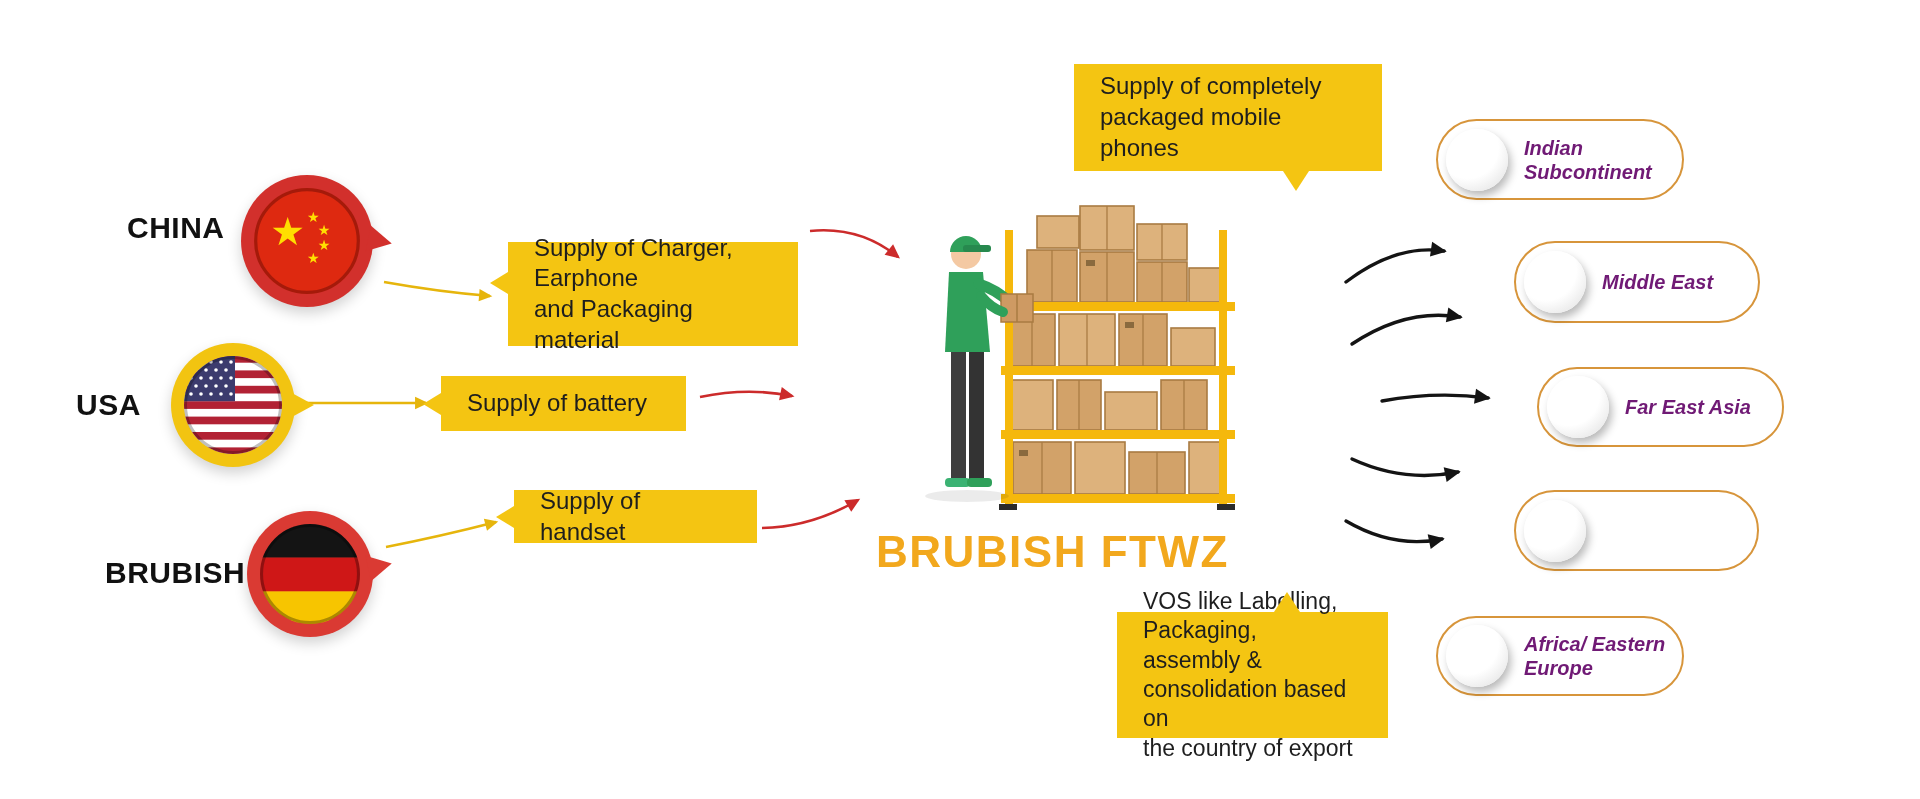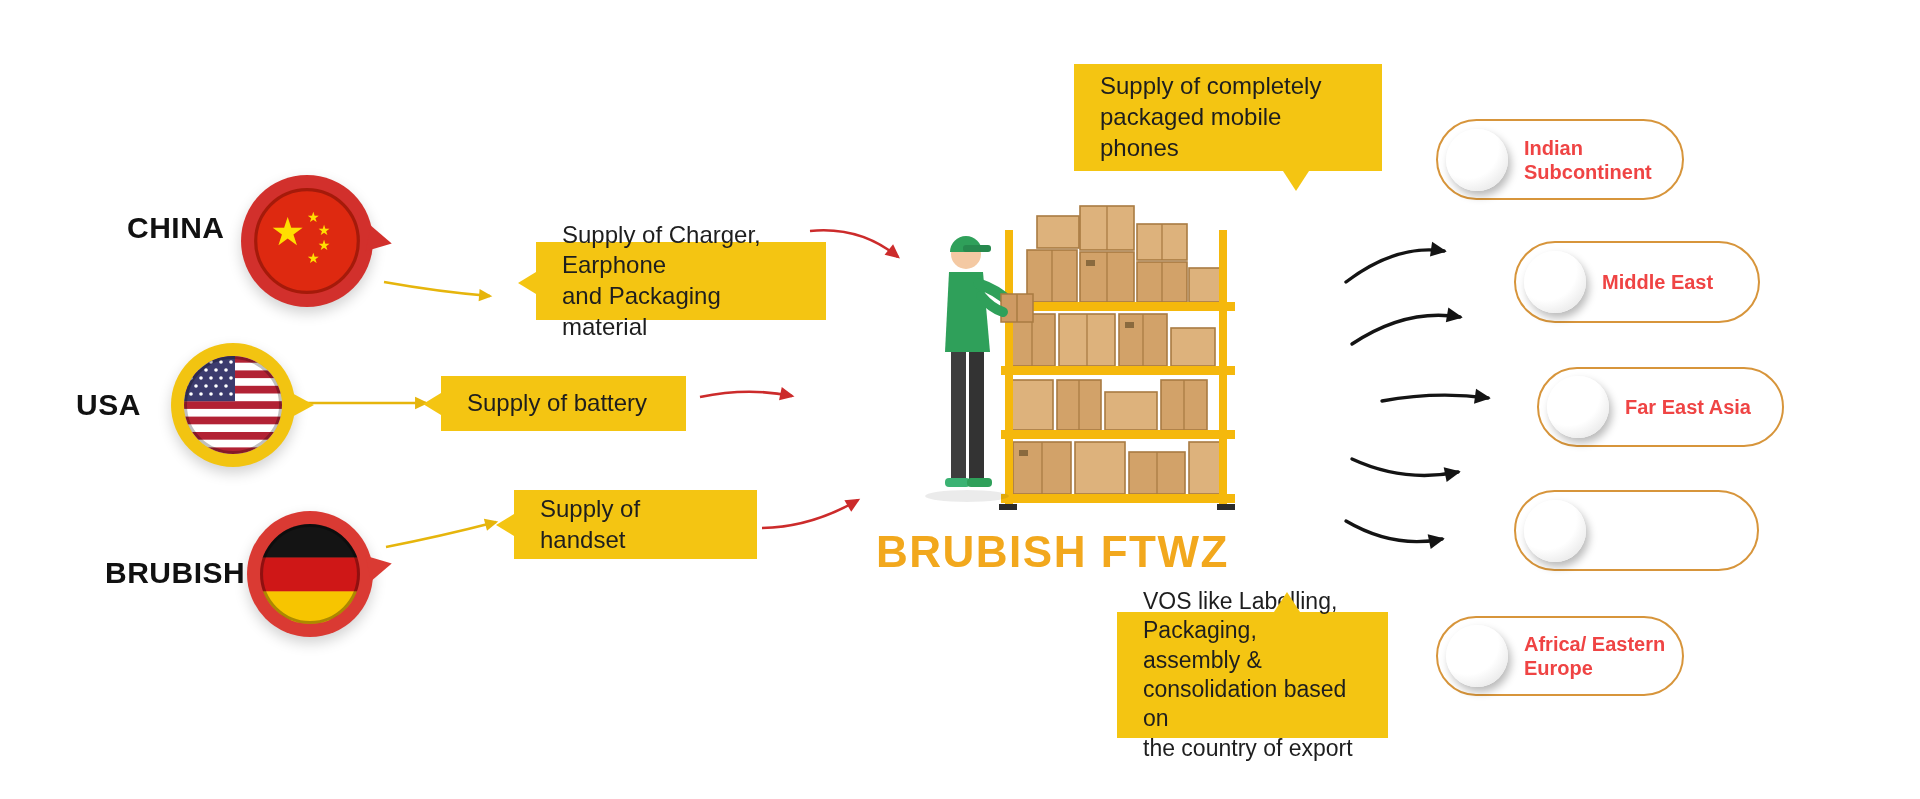--- a/index.html
+++ b/index.html
@@ -80,22 +80,22 @@
     position:absolute; background:#fff;
     border:2px solid var(--pill-border,#D7953B); border-radius:999px;
     display:flex; align-items:center; gap:16px; padding:0 14px 0 8px;
   }
   .pill-circle {
     width:62px; height:62px; border-radius:50%; flex:0 0 auto;
     background:radial-gradient(circle at 35% 30%, #ffffff 52%, #ececec 78%, #d6d6d6 100%);
     box-shadow:3px 5px 9px rgba(0,0,0,.28);
   }
   .pill-label {
-    font-size:20px; font-weight:700; color:#ef4444;
-    line-height:1.2; white-space:pre-line;
+    font-size:20px; font-weight:700; color:#701a75;
+    line-height:1.2; white-space:pre-line;font-style:italic;
   }
 </style>
 </head>
 <body>
 
 <div class="stage">
 
   <svg class="arrows" width="1920" height="799" viewBox="0 0 1920 799">
     <defs>
       <marker id="ah-y" viewBox="0 0 10 10" refX="7.5" refY="5" markerWidth="6.5" markerHeight="6.5" orient="auto">
@@ -203,33 +203,33 @@
         </defs>
       <g clip-path="url(#cGer)">
         <rect width="100" height="34" fill="#141414"></rect>
         <rect y="34" width="100" height="33" fill="#CF1717"></rect>
         <rect y="67" width="100" height="33" fill="#F7C500"></rect>
       </g>
       <circle cx="50" cy="50" r="47.5" fill="none" stroke="rgba(0,0,0,.3)" stroke-width="3"></circle>
     </svg>
   </div>
 
-  <div class="callout" style="left:536px;top:242px;width:290px;height:78px">
+  <div class="callout" style="left:508px;top:242px;width:290px;height:104px">
     <span class="ptr ptr-left" style="top:30px"></span>
     <div class="callout-text">Supply of Charger,
 Earphone
 and Packaging material</div>
   </div>
 
   <div class="callout" style="left:441px;top:376px;width:245px;height:55px">
     <span class="ptr ptr-left" style="top:calc(50% - 11px)"></span>
     <div class="callout-text">Supply of battery</div>
   </div>
 
-  <div class="callout" style="left:514px;top:490px;width:243px;height:69px">
+  <div class="callout" style="left:514px;top:490px;width:243px;height:53px">
     <span class="ptr ptr-left" style="top:calc(50% - 11px)"></span>
     <div class="callout-text">Supply of handset</div>
   </div>
 
   <div class="callout" style="left:1074px;top:64px;width:308px;height:107px">
     <span class="ptr ptr-bottom" style="left:68%"></span>
     <div class="callout-text">Supply of completely
 packaged mobile
 phones</div>
   </div>

